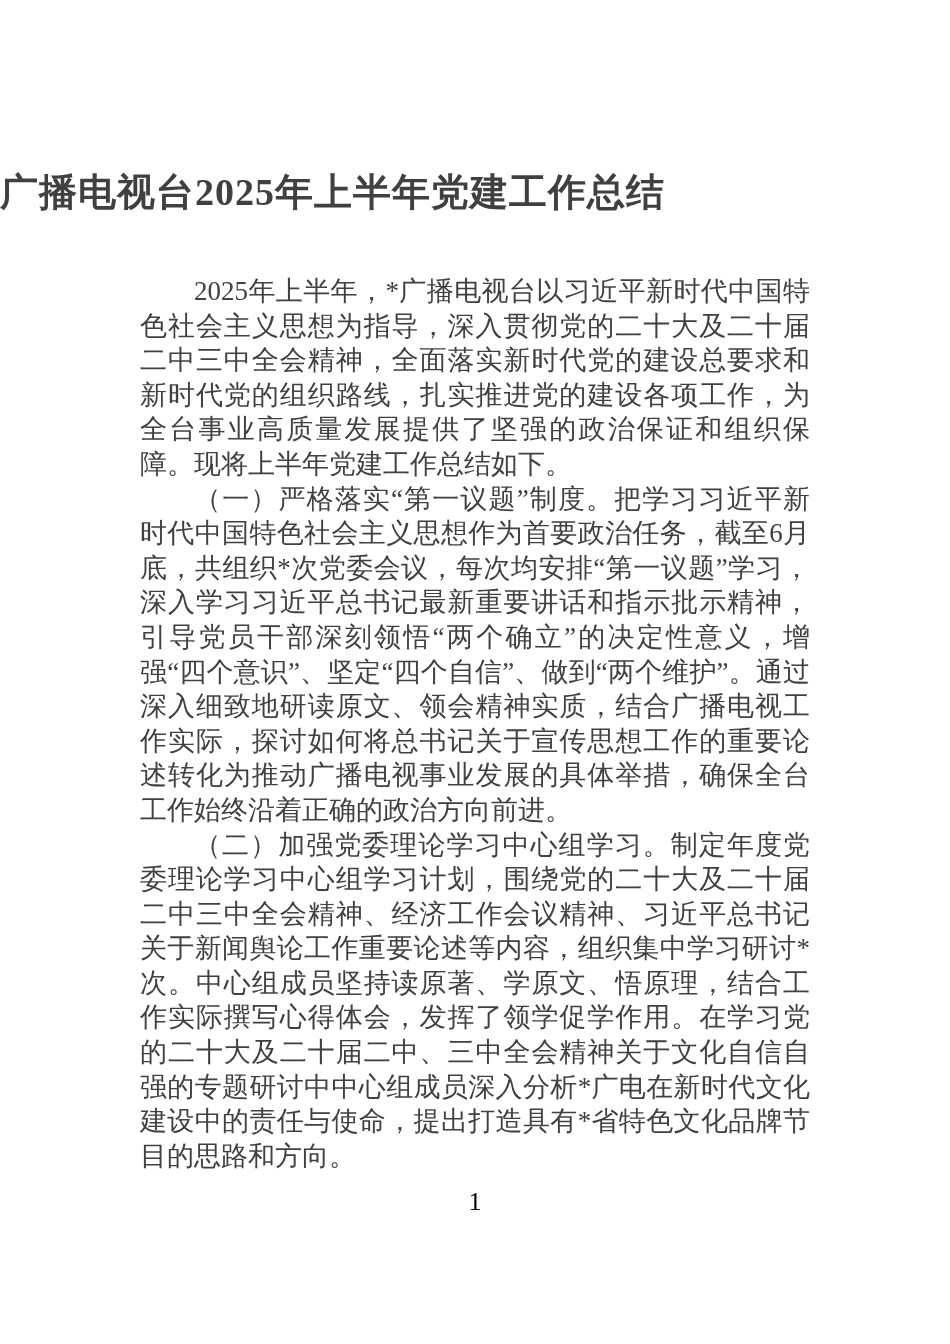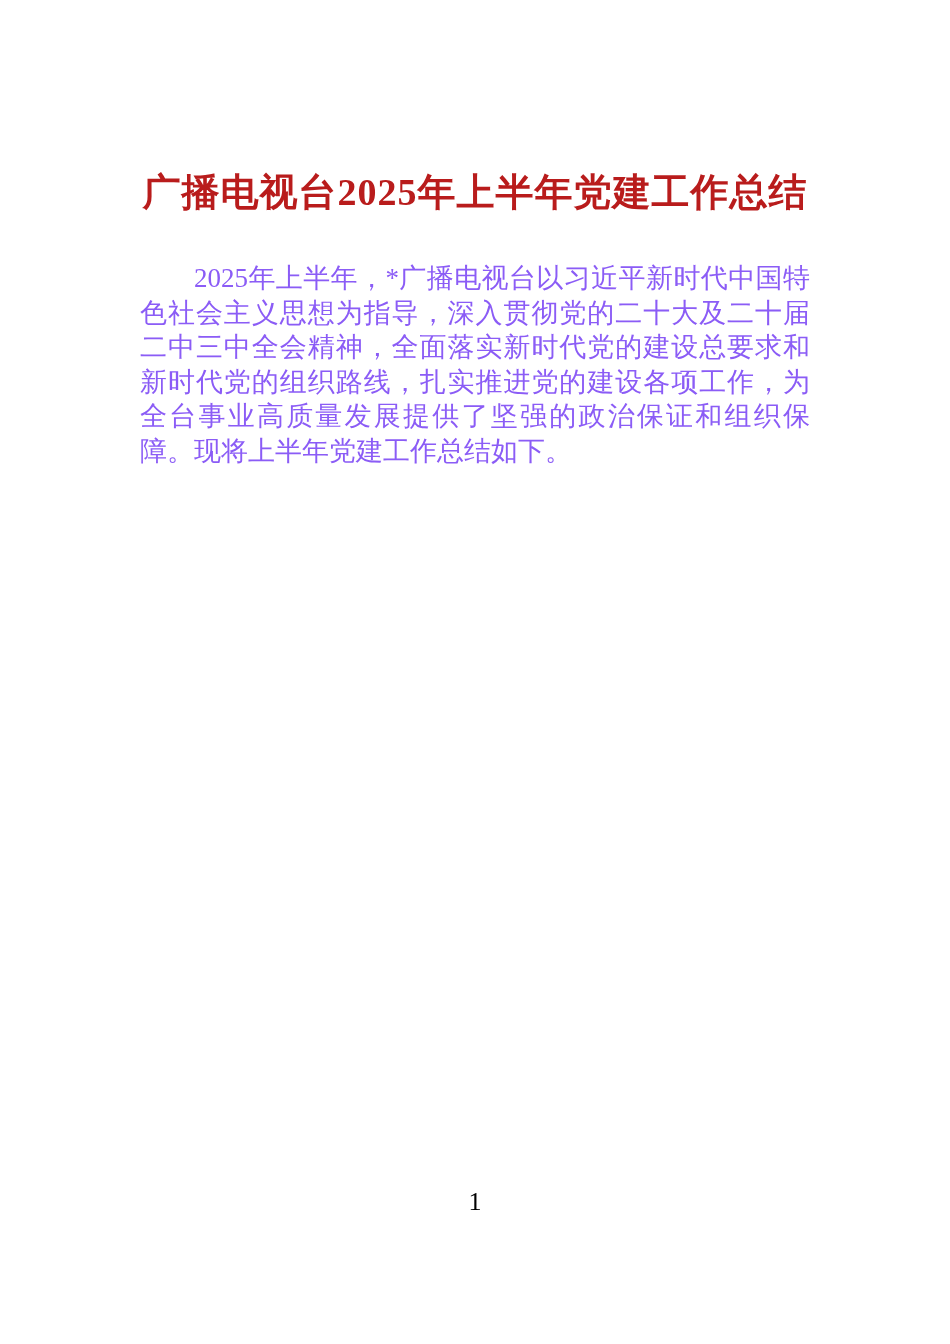--- a/index.html
+++ b/index.html
@@ -15,39 +15,39 @@
     color: #000000;
     overflow: hidden;
     font-family: "Liberation Serif", sans-serif;
   }
   .doc-title {
     position: absolute;
     top: 166px;
     left: 0;
     width: 100%;
     margin: 0;
-    text-align: center;
+    text-align: left;
     font-family: "Liberation Serif", sans-serif;
     font-weight: 700;
     font-size: 38px;
     line-height: 52px;
     letter-spacing: 1px;
-    color: #b91c1c;
+    color: #404040;
   }
   .doc-body {
     position: absolute;
-    top: 261px;
+    top: 274px;
     left: 140px;
     width: 670px;
     font-family: "Liberation Serif", sans-serif;
     font-size: 27px;
     line-height: 34.6px;
     text-align: justify;
     text-justify: inter-character;
-    color: #8b5cf6;
+    color: #404040;
   }
   .para {
     margin: 0;
     padding: 0;
     text-indent: 2em;
     word-break: break-all;
     overflow-wrap: break-word;
   }
   .page-number {
     position: absolute;
@@ -63,17 +63,19 @@
 </style>
 </head>
 <body>
 
 <div class="page">
 
   <h1 class="doc-title">广播电视台2025年上半年党建工作总结</h1>
 
   <div class="doc-body">
     <p class="para">2025年上半年，*广播电视台以习近平新时代中国特色社会主义思想为指导，深入贯彻党的二十大及二十届二中三中全会精神，全面落实新时代党的建设总要求和新时代党的组织路线，扎实推进党的建设各项工作，为全台事业高质量发展提供了坚强的政治保证和组织保障。现将上半年党建工作总结如下。</p>
+    <p class="para">（一）严格落实“第一议题”制度。把学习习近平新时代中国特色社会主义思想作为首要政治任务，截至6月底，共组织*次党委会议，每次均安排“第一议题”学习，深入学习习近平总书记最新重要讲话和指示批示精神，引导党员干部深刻领悟“两个确立”的决定性意义，增强“四个意识”、坚定“四个自信”、做到“两个维护”。通过深入细致地研读原文、领会精神实质，结合广播电视工作实际，探讨如何将总书记关于宣传思想工作的重要论述转化为推动广播电视事业发展的具体举措，确保全台工作始终沿着正确的政治方向前进。</p>
+    <p class="para">（二）加强党委理论学习中心组学习。制定年度党委理论学习中心组学习计划，围绕党的二十大及二十届二中三中全会精神、经济工作会议精神、习近平总书记关于新闻舆论工作重要论述等内容，组织集中学习研讨*次。中心组成员坚持读原著、学原文、悟原理，结合工作实际撰写心得体会，发挥了领学促学作用。在学习党的二十大及二十届二中、三中全会精神关于文化自信自强的专题研讨中中心组成员深入分析*广电在新时代文化建设中的责任与使命，提出打造具有*省特色文化品牌节目的思路和方向。</p>
   </div>
 
   <div class="page-number">1</div>
 
 </div>
 
 </body></html>

